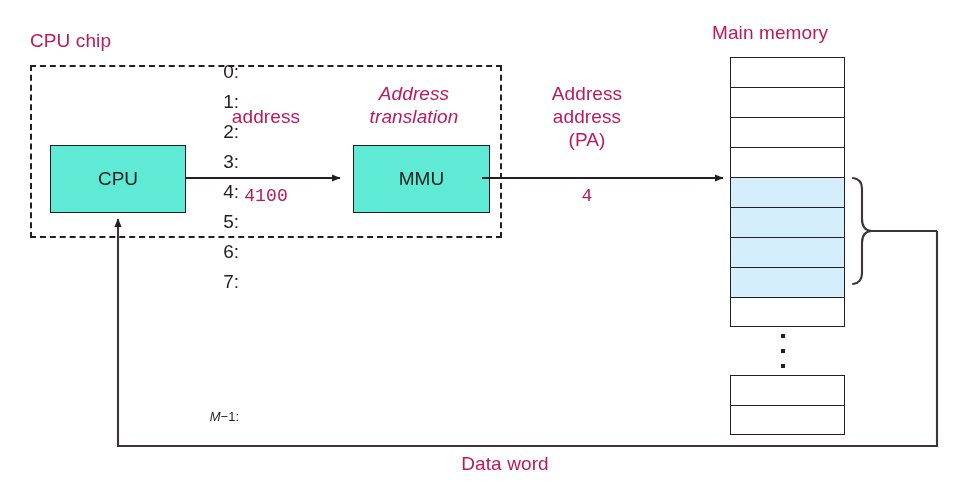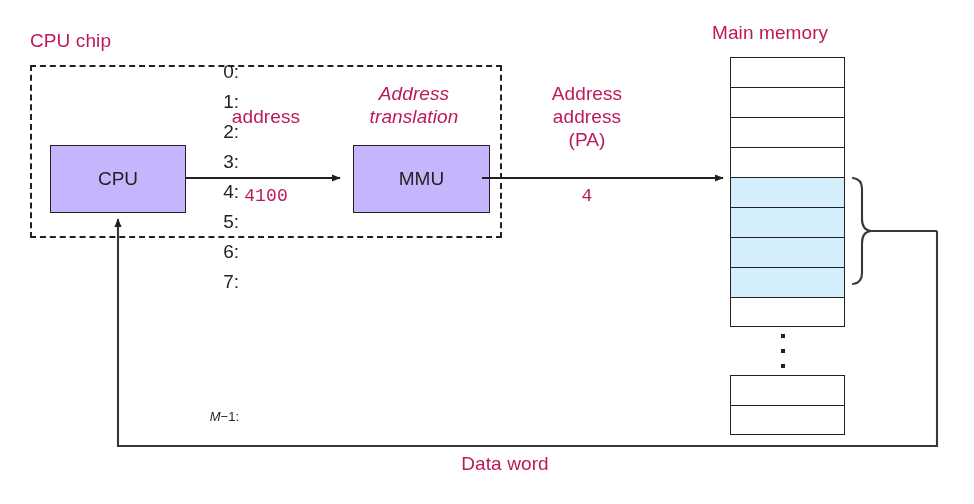--- a/index.html
+++ b/index.html
@@ -45,21 +45,21 @@
     border: 2.2px dashed #231f20;
     box-sizing: border-box;
   }
   #cpu-chip-title { left: 30px; top: 29px; }
 
   
   .solidbox {
     position: absolute;
     border: 1.6px solid #231f20;
     box-sizing: border-box;
-    background: #c4b5fd;
+    background: #5eead4;
     display: flex;
     align-items: center;
     justify-content: center;
     font-size: 19px;
     color: #231f20;
   }
   #cpu-box  { left: 50px;  top: 145px; width: 136px; height: 68px; }
   #mmu-box  { left: 345px; top: 145px; width: 137px; height: 68px; margin-left: 8px; }
 
   

